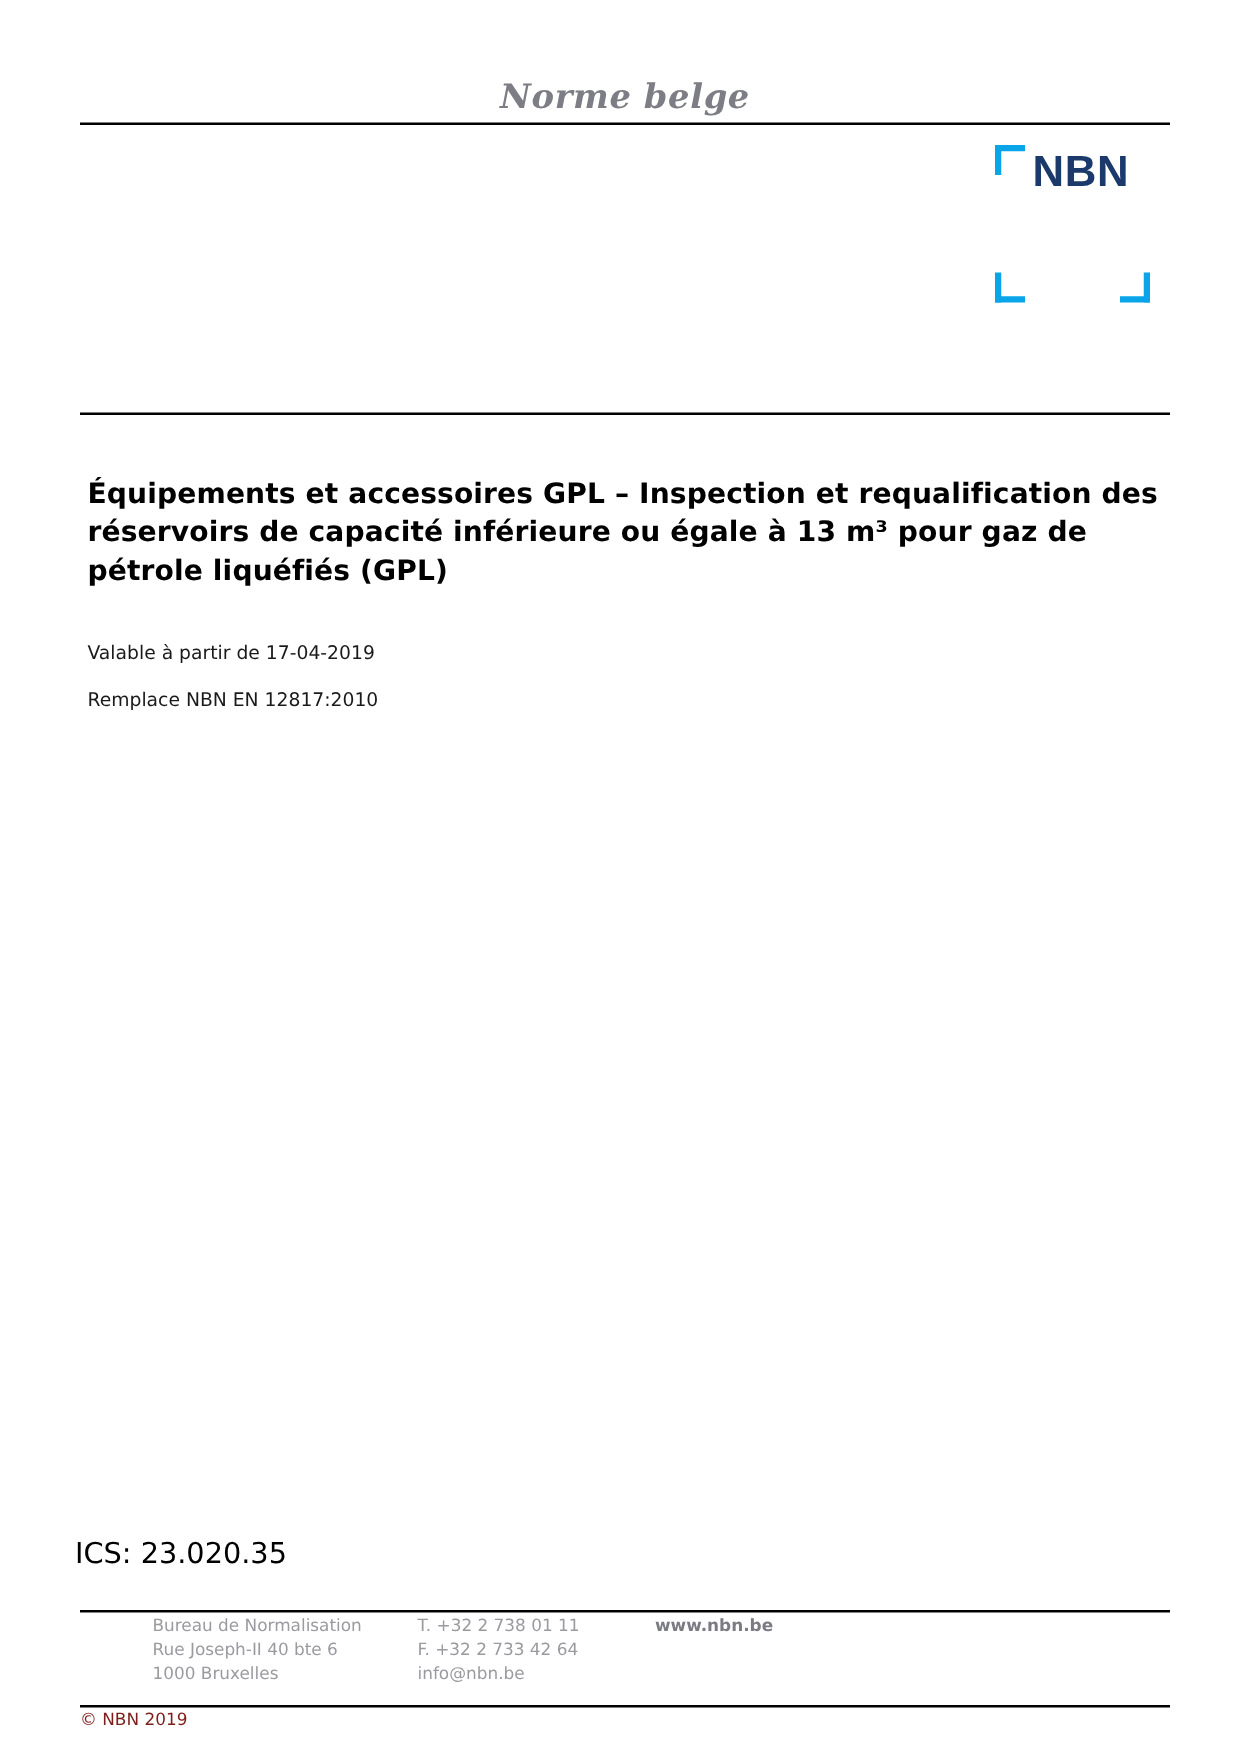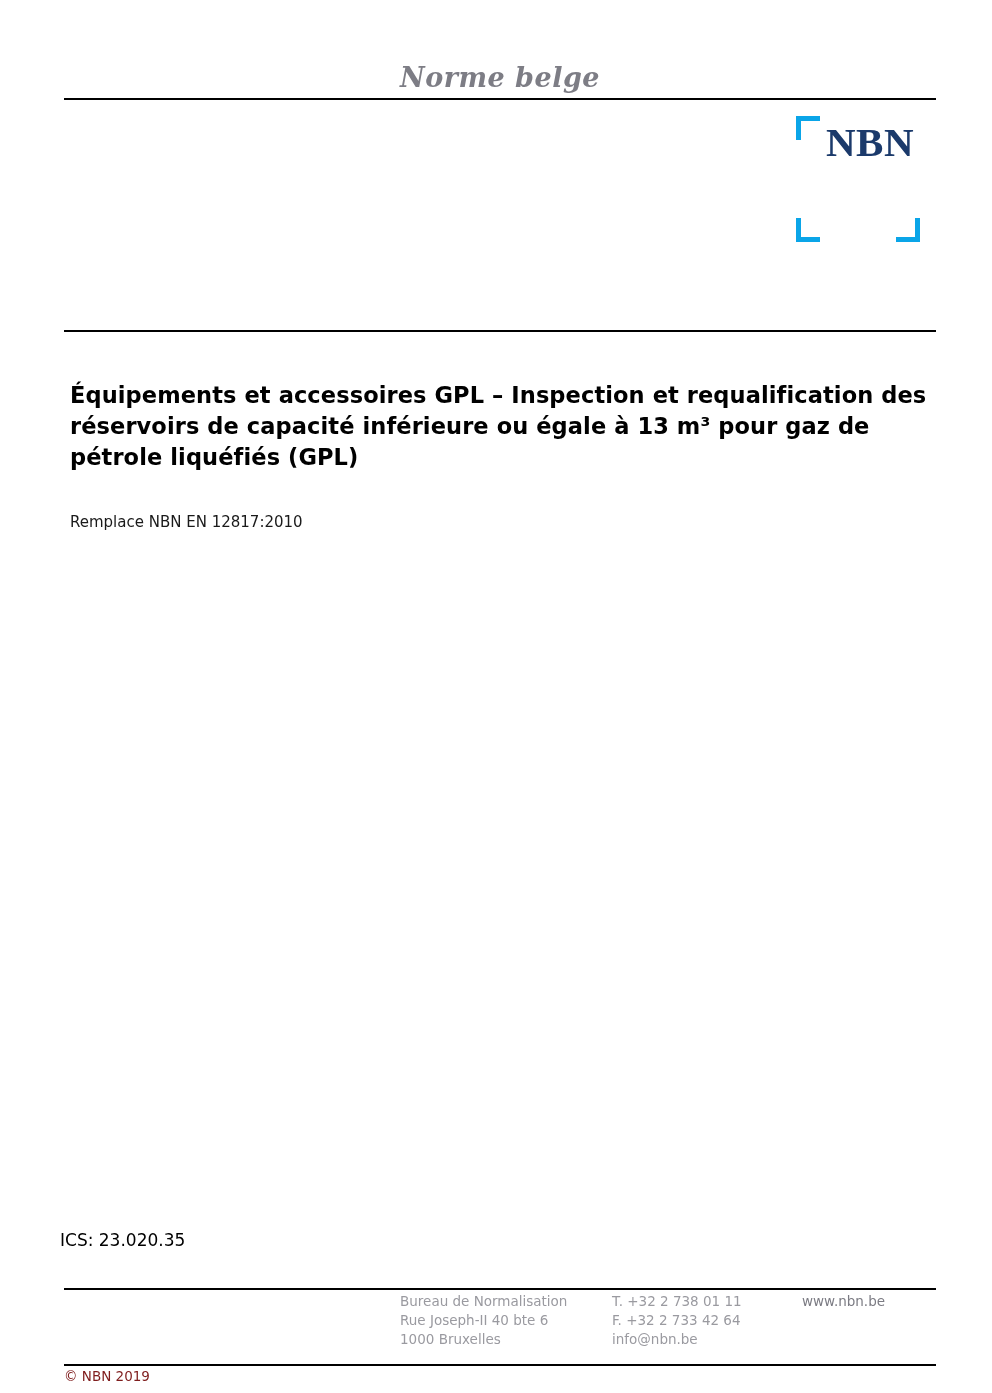--- a/index.html
+++ b/index.html
@@ -65,23 +65,23 @@
     position: absolute;
     top: 110px;
     left: 780px;
     width: 160px;
     height: 140px;
   }
   .logo-text {
     position: absolute;
     top: 8px;
     left: 42px;
-    font-family: Liberation Serif, serif;
-    font-weight: bold;
-    font-size: 41px;
+    font-family: Liberation Sans, sans-serif;
+    font-weight: bold;
+    font-size: 35px;
     letter-spacing: 0.5px;
     color: #1b3a6b;
   }
   .corner {
     position: absolute;
     width: 24px;
     height: 24px;
     box-sizing: border-box;
   }
   .corner-tl { top: 6px;   left: 12px;  border-left: 5px solid #0aa5e8; border-top: 5px solid #0aa5e8; }
@@ -110,44 +110,43 @@
     line-height: 20px;
     color: #1a1a1a;
   }
   .meta-line { margin-bottom: 18px; }
 
   
   .ics {
     position: absolute;
     top: 1230px;
     left: 56px;
-    font-size: 17px;
+    font-size: 23px;
     color: #000;
   }
 
   
   .footer {
     position: absolute;
     top: 1292px;
     left: 118px;
     width: 820px;
     display: flex;
     font-size: 13.5px;
     line-height: 19px;
     color: #9a9aa0;
-    justify-content: flex-end;
   }
   .footer-col { margin-right: 0; }
   .col-address { width: 212px; }
   .col-contact { width: 190px; }
   .col-bank    { width: 215px; }
   .col-web     { width: 140px; }
   .col-web .web-link {
     color: #7b7b83;
-    font-weight: normal;
+    font-weight: bold;
     text-decoration: none;
   }
 
   .copyright {
     position: absolute;
     top: 1368px;
     left: 60px;
     font-size: 13.5px;
     color: #7f1d1d;
   }
@@ -166,20 +165,21 @@
     <div class="corner corner-bl"></div>
     <div class="corner corner-br"></div>
     <div class="logo-text">NBN</div>
   </div>
 
   <div class="rule rule-mid"></div>
 
   <div class="title">Équipements et accessoires GPL – Inspection et requalification des réservoirs de capacité inférieure ou égale à 13 m³ pour gaz de pétrole liquéfiés (GPL)</div>
 
   <div class="meta">
+    <div class="meta-line">Valable à partir de 17-04-2019</div>
     <div class="meta-line">Remplace NBN EN 12817:2010</div>
   </div>
 
   <div class="ics">ICS: 23.020.35</div>
 
   <div class="rule rule-bottom"></div>
 
   <div class="footer">
     <div class="footer-col col-address">
       <div>Bureau de Normalisation</div>

